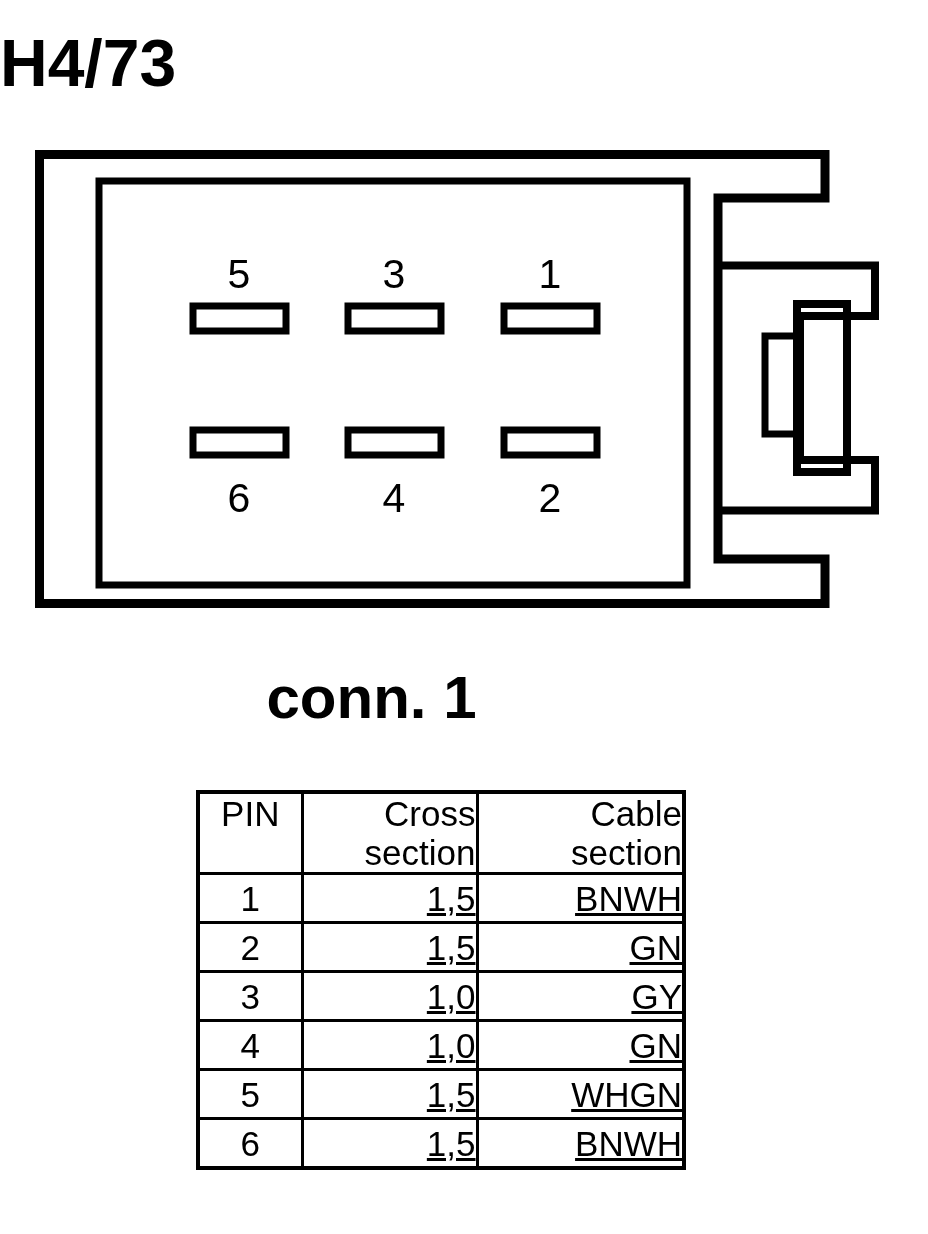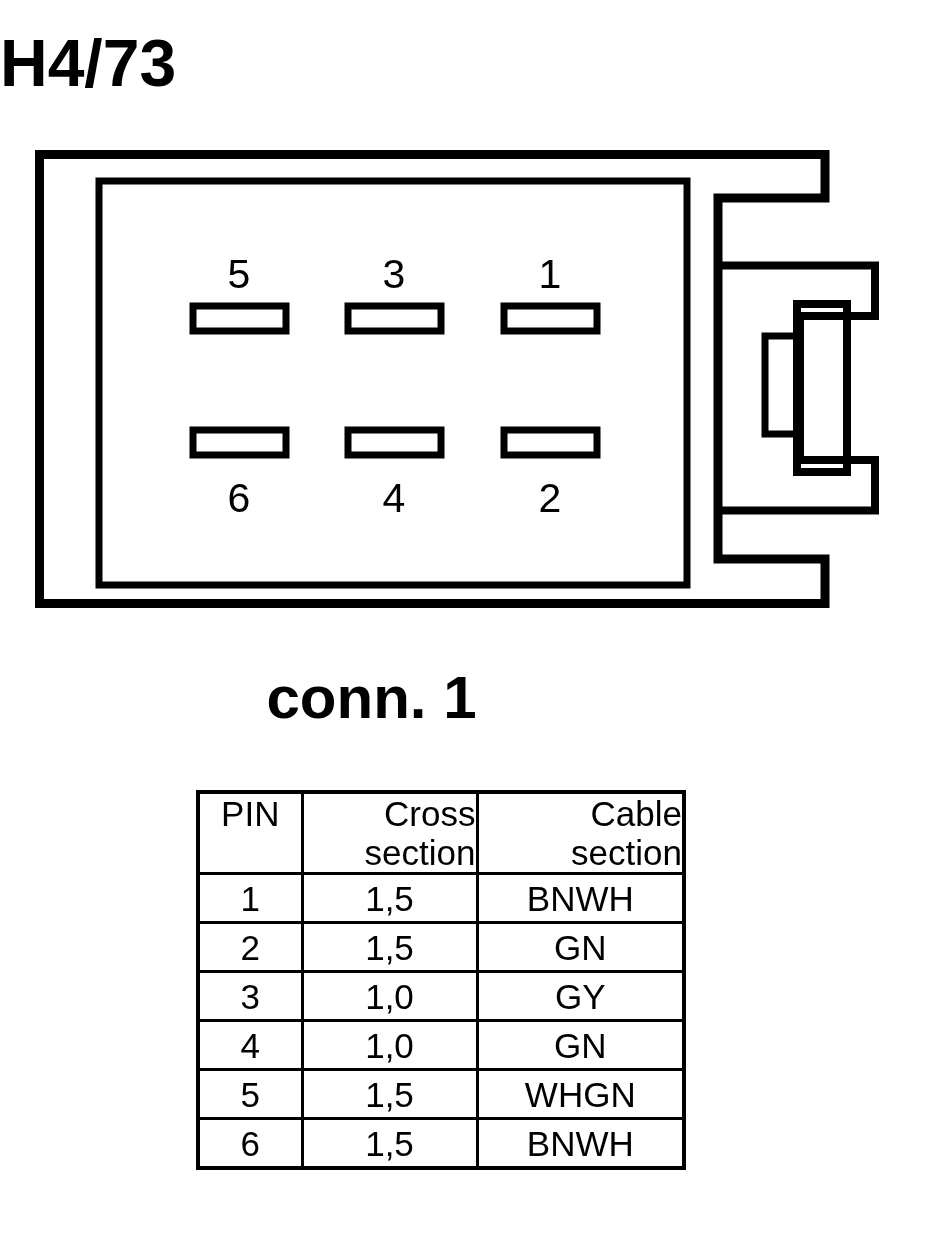--- a/index.html
+++ b/index.html
@@ -89,23 +89,24 @@
     padding-top: 5px;
     padding-bottom: 4px;
   }
   th .hline { display: block; }
 
   td.cell-pin {
     text-align: center;
     height: 46px;
   }
   td.cell-cross, td.cell-color {
-    text-align: center;
+    text-align: right;
     padding-left: 9px;
     height: 46px;
+    text-decoration: underline;
   }
 
   
   table.pin-table {
     border: 4px solid #000;
   }
 </style>
 </head>
 <body>
 

